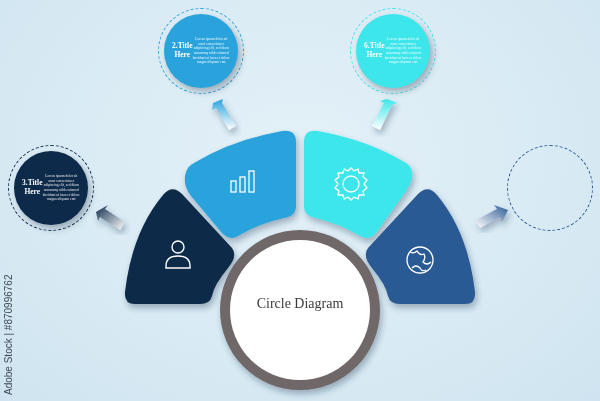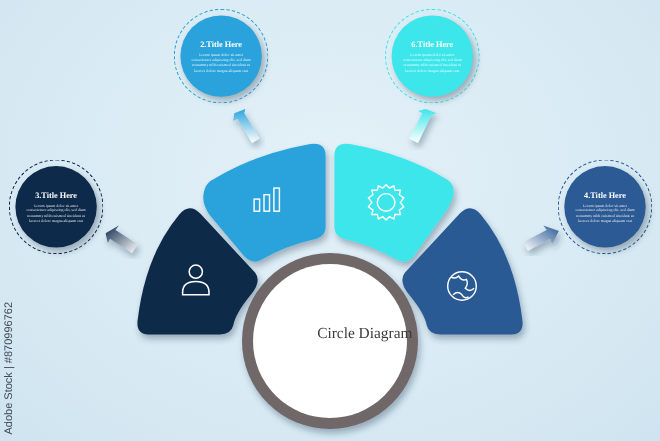--- a/index.html
+++ b/index.html
@@ -5,31 +5,31 @@
   html, body { margin:0; padding:0; }
   body {
     width:600px; height:401px; overflow:hidden; position:relative;
     background: radial-gradient(ellipse at 50% 40%, #e4f1f8 0%, #d6e9f3 70%, #cfe4f0 100%);
     font-family: "Liberation Serif", "DejaVu Serif", serif;
   }
   #stage { position:absolute; left:0; top:0; width:600px; height:401px; }
   .info {
     position:absolute; border-radius:50%;
     box-shadow: 3px 4px 6px rgba(40,60,80,0.35);
-    color:#fff; text-align:center; display:flex; flex-direction:column;
+    color:#fff; text-align:center; display:flex; flex-direction:row;
     align-items:center; justify-content:center; box-sizing:border-box; padding:0 8px;
   }
   .ring {
     position:absolute; border-radius:50%; border:1.5px dashed;
     box-sizing:border-box;
   }
   .info .ttl { font-size:7.5px; font-weight:bold; margin-bottom:3px; }
   .info .txt { font-size:3.6px; line-height:4.6px; opacity:0.9; max-width:62px; }
   .center-label {
-    position:absolute; left:225px; top:296px; width:150px; text-align:right;
+    position:absolute; left:225px; top:296px; width:150px; text-align:center;
     font-size:14px; color:#3b3b3b;
   }
   .watermark {
     position:absolute; left:3px; top:395px; transform-origin:left top; transform:rotate(-90deg);
     font-family:"Liberation Sans","DejaVu Sans",sans-serif; font-size:10px; color:#404a55; white-space:nowrap;
   }
 </style>
 </head>
 <body>
 
@@ -126,19 +126,15 @@
     <div class="txt">Lorem ipsum dolor sit amet consectetuer adipiscing elit, sed diam nonummy nibh euismod tincidunt ut laoreet dolore magna aliquam erat</div>
   </div>
 
   <div class="ring" style="left:350px;top:8px;width:86px;height:86px;border-color:#3ce6ea;"></div>
   <div class="info" style="left:356px;top:14px;width:74px;height:74px;background:#3ce6ea;">
     <div class="ttl">6.Title Here</div>
     <div class="txt">Lorem ipsum dolor sit amet consectetuer adipiscing elit, sed diam nonummy nibh euismod tincidunt ut laoreet dolore magna aliquam erat</div>
   </div>
 
   <div class="ring" style="left:507px;top:145px;width:86px;height:86px;border-color:#2b5a94;"></div>
-  <div class="info" style="left:513px;top:151px;width:74px;height:74px;background:#2b5a94;">
-    <div class="ttl">4.Title Here</div>
-    <div class="txt">Lorem ipsum dolor sit amet consectetuer adipiscing elit, sed diam nonummy nibh euismod tincidunt ut laoreet dolore magna aliquam erat</div>
-  </div>
 
   <div class="watermark">Adobe Stock | #870996762</div>
 </div>
 
 </body></html>

